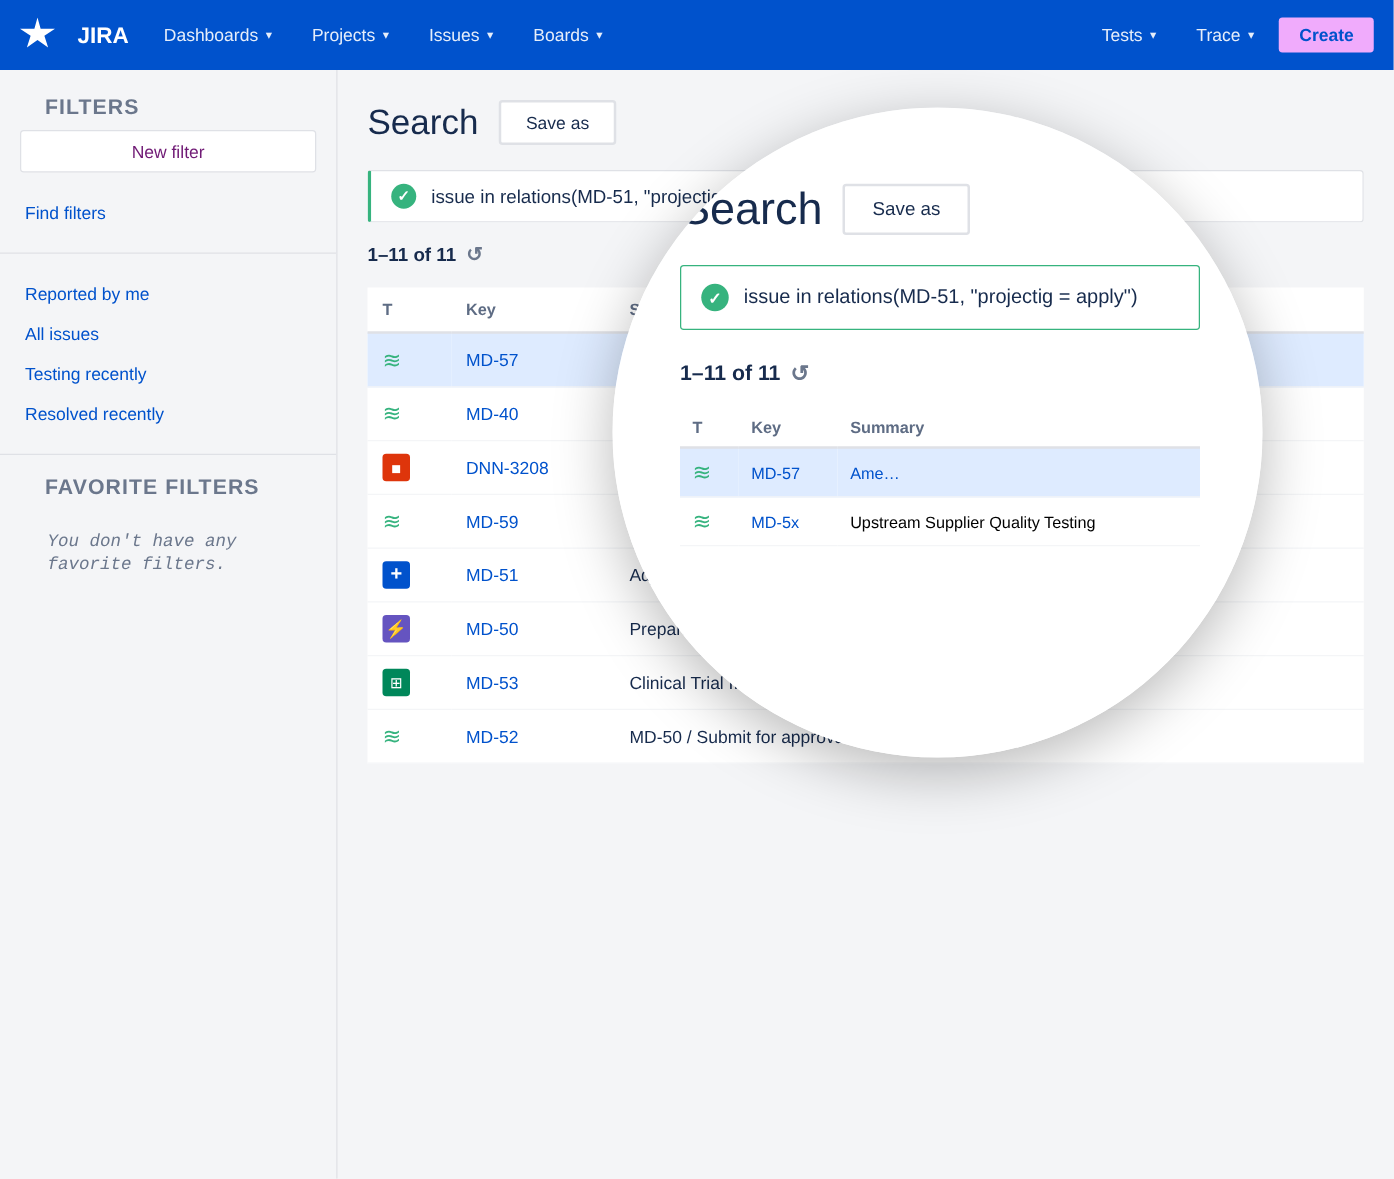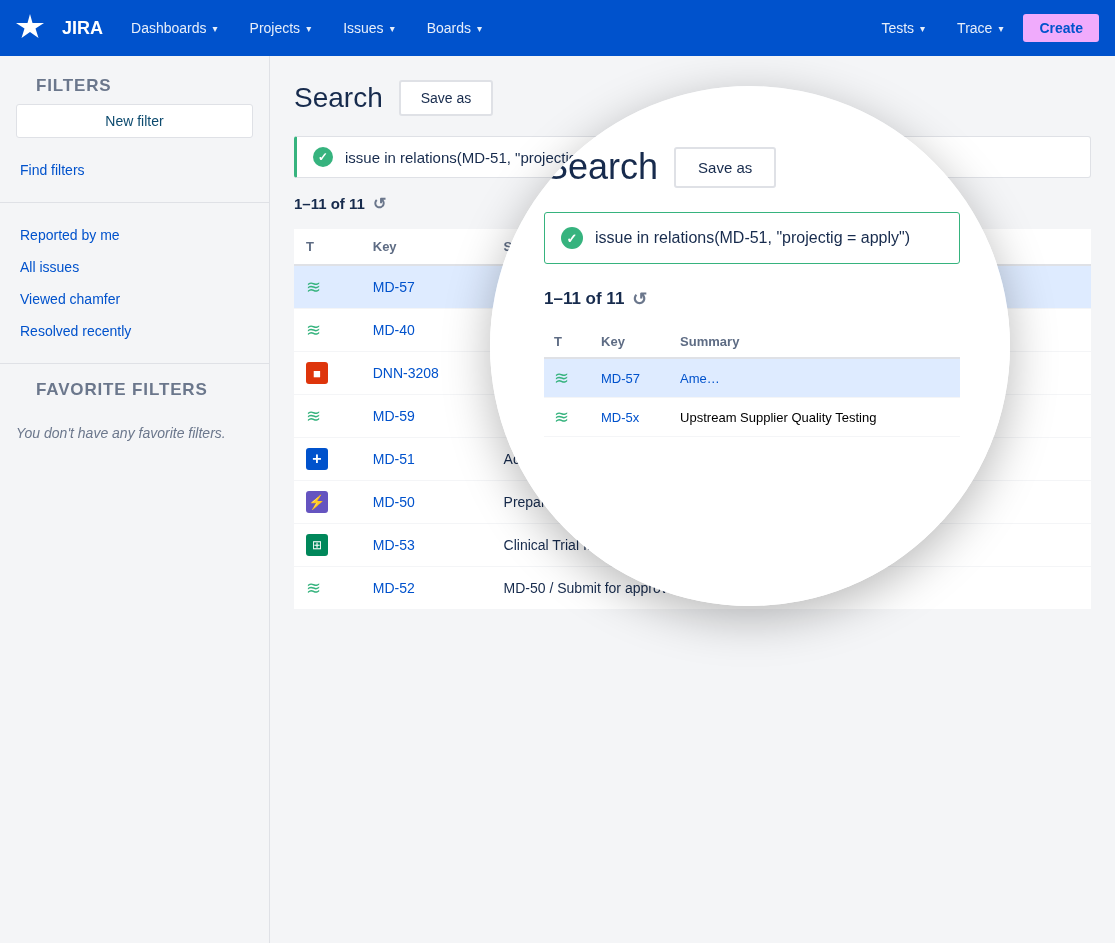--- a/index.html
+++ b/index.html
@@ -40,27 +40,27 @@
       min-width: 270px;
       background: #f4f5f7;
       padding: 20px 0;
       border-right: 1px solid #dfe1e6;
       overflow-y: auto;
     }
     .sidebar-section-title {
       font-size: 17px; font-weight: 700; color: #6b778c; padding: 0 36px 8px; letter-spacing: 0.05em; text-transform: uppercase;
     }
     .new-filter-btn {
-      display: block; width: calc(100% - 32px); margin: 0 16px 16px; padding: 8px 12px; background: white; border: 1px solid #dfe1e6; border-radius: 3px; cursor: pointer; font-size: 14px; text-align: center; color: #0c4a6e;
+      display: block; width: calc(100% - 32px); margin: 0 16px 16px; padding: 8px 12px; background: white; border: 1px solid #dfe1e6; border-radius: 3px; cursor: pointer; font-size: 14px; text-align: center; color: #701a75;
     }
     .sidebar-link {
       display: block; padding: 8px 20px; font-size: 14px; color: #0052cc; cursor: pointer; text-decoration: none;
     }
     .sidebar-divider { height: 1px; background: #dfe1e6; margin: 16px 0; }
-    .favorite-section { padding: 16px 16px; }
+    .favorite-section { padding: 16px 38px; font-family: Liberation Mono, monospace; }
     .favorite-text { font-size: 14px; color: #6b778c; font-style: italic; }
 
     
     .main-content {
       flex: 1;
       padding: 24px 24px;
       overflow-y: auto;
       position: relative;
     }
 
@@ -173,21 +173,21 @@
 
 <div class="layout">
 
   <aside class="sidebar">
     <div class="sidebar-section-title">FILTERS</div>
     <button class="new-filter-btn">New filter</button>
     <a class="sidebar-link">Find filters</a>
     <div class="sidebar-divider"></div>
     <a class="sidebar-link">Reported by me</a>
     <a class="sidebar-link">All issues</a>
-    <a class="sidebar-link">Viewed chamfer</a>
+    <a class="sidebar-link">Testing recently</a>
     <a class="sidebar-link">Resolved recently</a>
     <div class="sidebar-divider"></div>
     <div class="sidebar-section-title">FAVORITE FILTERS</div>
     <div class="favorite-section">
       <span class="favorite-text">You don't have any favorite filters.</span>
     </div>
   </aside>
 
   <main class="main-content" style="position:relative;">
 

